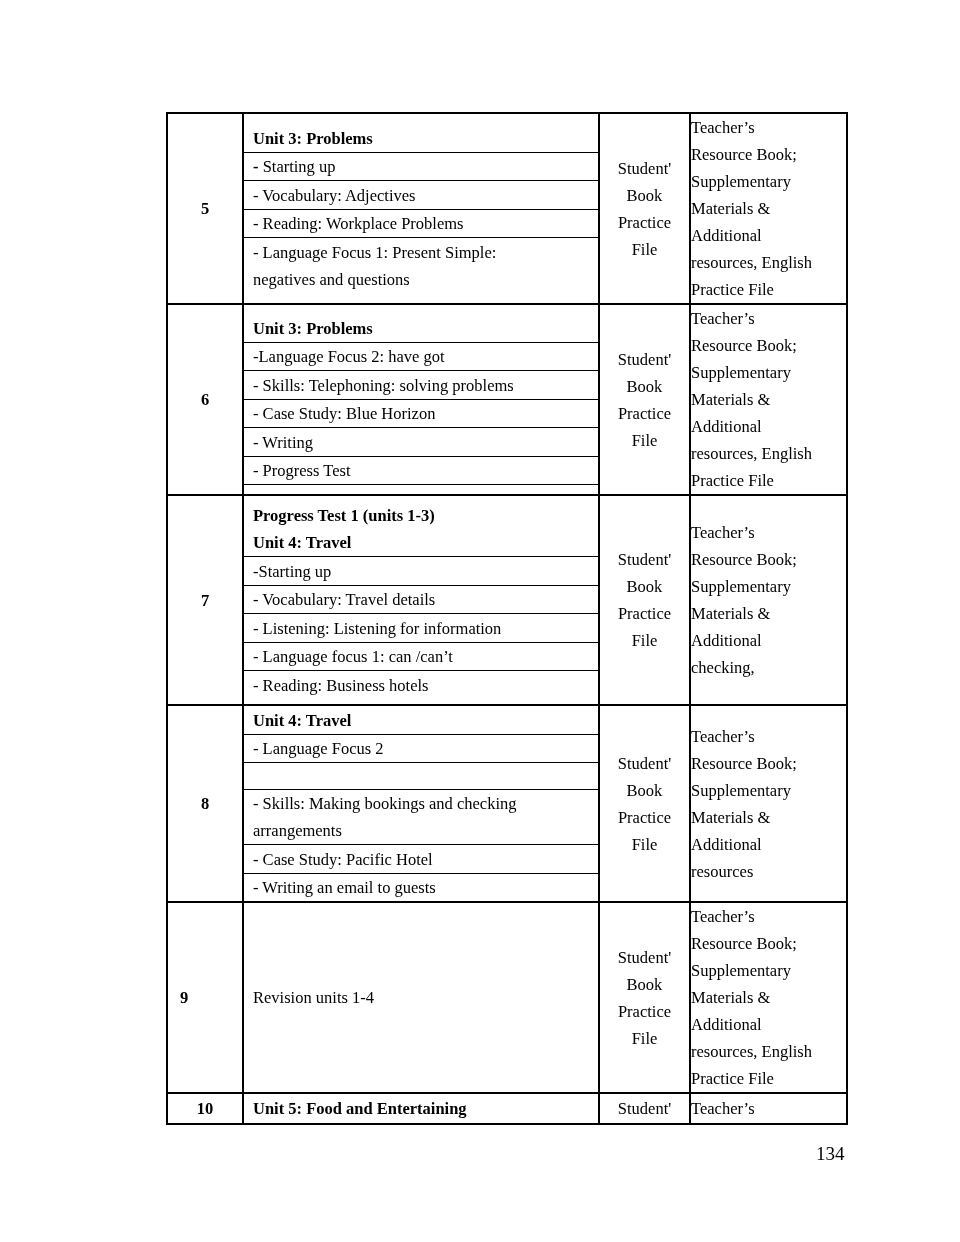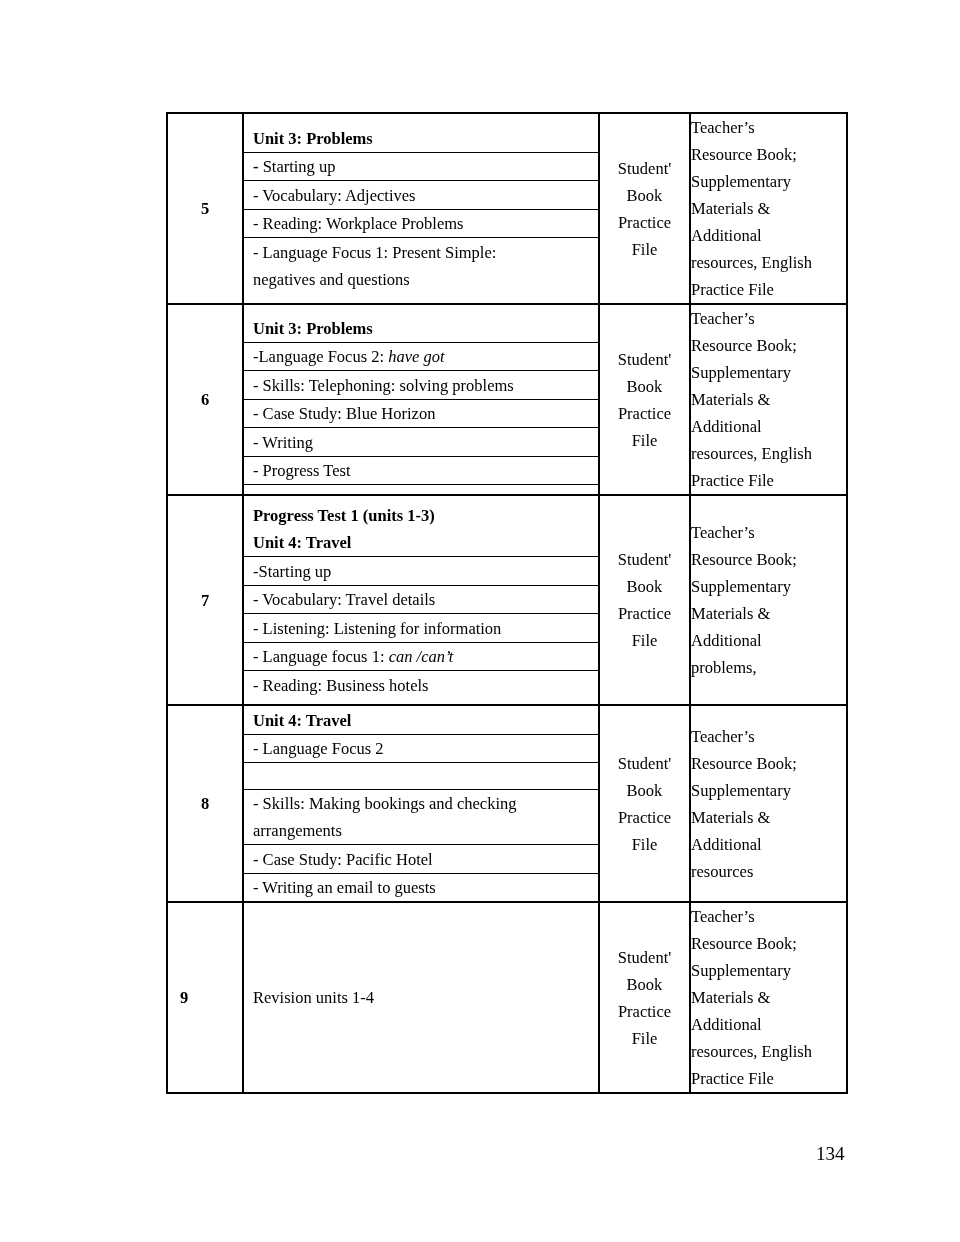--- a/index.html
+++ b/index.html
@@ -57,21 +57,21 @@
     vertical-align: top;
   }
   .sub {
     min-height: 26.5px;
     padding: 0.5px 4px 0 9px;
     box-sizing: border-box;
   }
   .sub.rule { border-bottom: 1.5px solid #000000; }
   .cline { white-space: nowrap; }
   .b { font-weight: bold; }
-  .i { font-style: italic; }
+  .i { }
 
   td.student {
     text-align: center;
     vertical-align: middle;
     margin-top: 48px;
   }
   td.teacher {
     vertical-align: middle;
     padding-left: 9px;
     padding-right: 2px;
@@ -200,21 +200,21 @@
             <div class="sline">Book</div>
             <div class="sline">Practice</div>
             <div class="sline">File</div>
           </td>
           <td class="teacher">
             <div class="tline">Teacher’s</div>
             <div class="tline">Resource Book;</div>
             <div class="tline">Supplementary</div>
             <div class="tline">Materials &amp;</div>
             <div class="tline">Additional</div>
-            <div class="tline">problems,</div>
+            <div class="tline">checking,</div>
           </td>
         </tr>
         <tr>
           <td class="week"><span>8</span></td>
           <td class="content">
             <div class="sub rule">
               <div class="cline"><span class="b ">Unit 4: Travel</span></div>
             </div>
             <div class="sub rule">
               <div class="cline"><span>- Language Focus 2</span></div>
@@ -260,18 +260,32 @@
             <div class="sline">File</div>
           </td>
           <td class="teacher">
             <div class="tline">Teacher’s</div>
             <div class="tline">Resource Book;</div>
             <div class="tline">Supplementary</div>
             <div class="tline">Materials &amp;</div>
             <div class="tline">Additional</div>
             <div class="tline">resources, English</div>
             <div class="tline">Practice File</div>
+          </td>
+        </tr>
+        <tr>
+          <td class="week"><span>10</span></td>
+          <td class="content">
+            <div class="sub">
+              <div class="cline"><span class="b ">Unit 5: Food and Entertaining</span></div>
+            </div>
+          </td>
+          <td class="student">
+            <div class="sline">Student'</div>
+          </td>
+          <td class="teacher">
+            <div class="tline">Teacher’s</div>
           </td>
         </tr>
       </tbody>
   </table>
   <div class="page-number">134</div>
 </div>
 
 </body></html>

